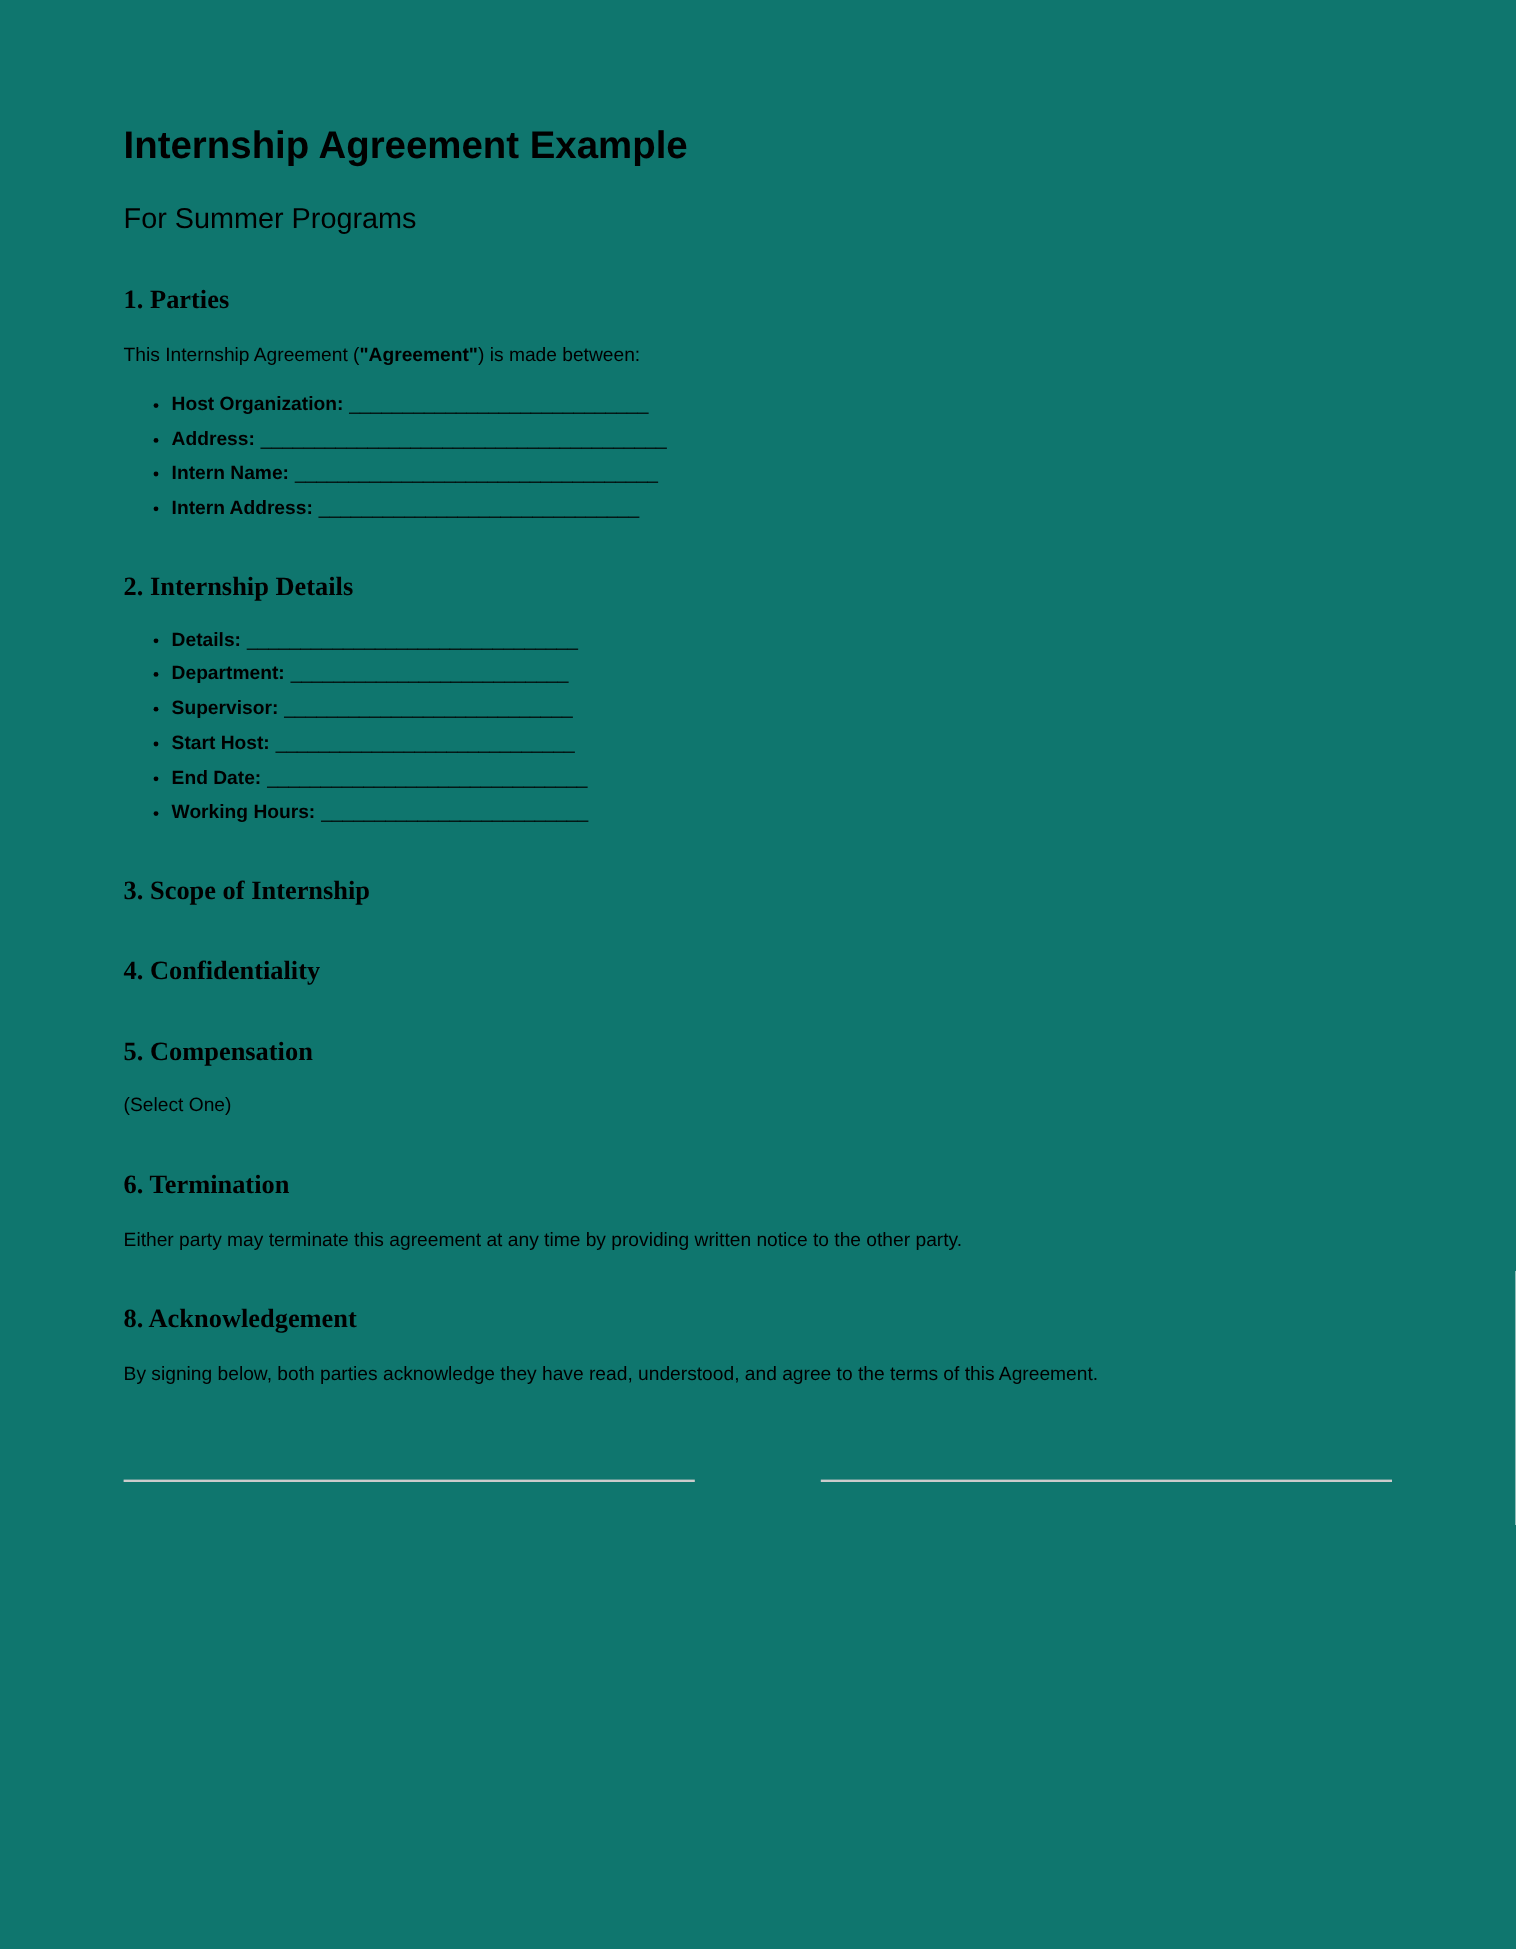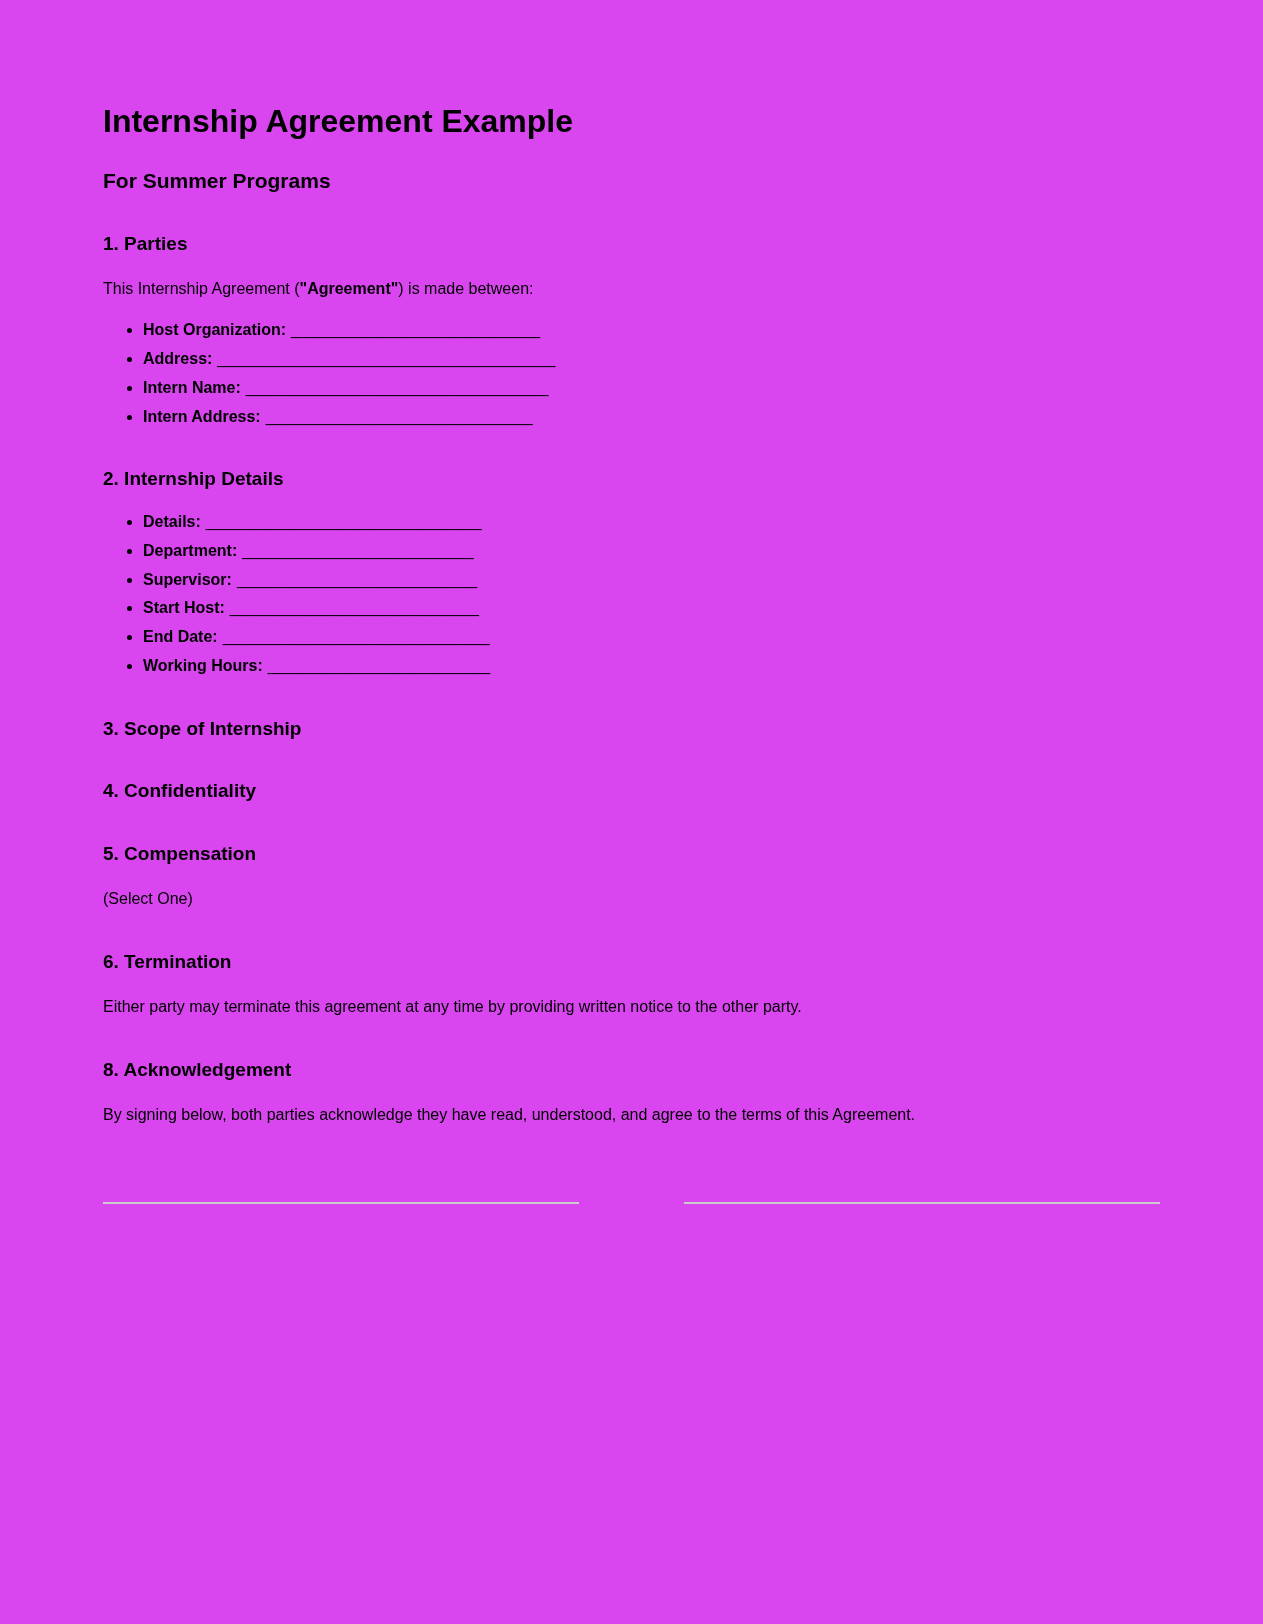--- a/index.html
+++ b/index.html
@@ -5,44 +5,45 @@
   html, body {
     margin: 0;
     padding: 0;
     background: #ffffff;
   }
   .page {
     position: relative;
     width: 1263px;
     height: 1624px;
     box-sizing: border-box;
-    background: #d946ef;
+    background: #0f766e;
     color: #000000;
     font-family: "Liberation Sans", "DejaVu Sans", sans-serif;
     font-size: 16px;
     padding: 101px 103px 0 103px;
     overflow: hidden;
   }
   h1.doc-title {
     font-size: 32px;
     font-weight: bold;
     line-height: 1.25;
     margin: 0;
   }
   h2.doc-subtitle {
-    font-size: 21px;
-    font-weight: bold;
+    font-size: 24px;
+    font-weight: normal;
     line-height: 1.25;
     margin: 27px 0 0 0;
   }
   h3.section-heading {
-    font-size: 19px;
+    font-size: 22px;
     font-weight: bold;
     line-height: 1.3;
     margin: 38px 0 18px 0;
+    font-family: Liberation Serif, serif;
   }
   p.body-text {
     margin: 16px 0;
     line-height: 1.7;
   }
   ul.field-list {
     margin: 16px 0 22px 0;
     padding-left: 40px;
     list-style: disc;
   }

